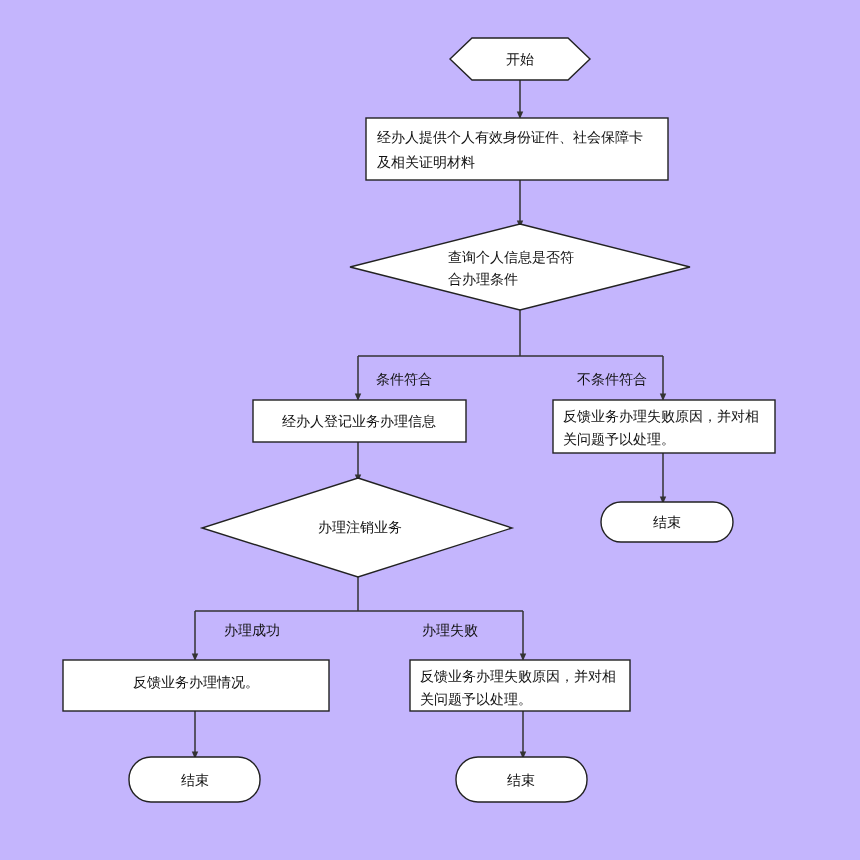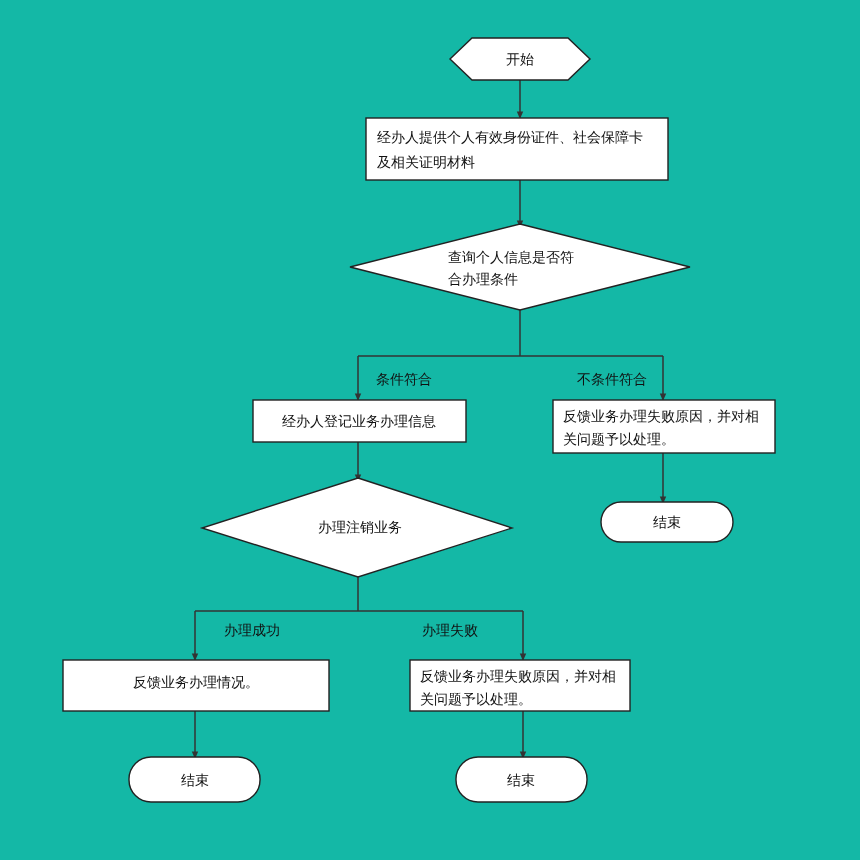--- a/index.html
+++ b/index.html
@@ -10,21 +10,21 @@
   body {
     width: 860px;
     height: 860px;
     font-family: "DejaVu Sans", "Liberation Sans", sans-serif;
     overflow: hidden;
   }
   #flowchart-root {
     position: relative;
     width: 860px;
     height: 860px;
-    background: #14b8a6;
+    background: #c4b5fd;
   }
   svg#flow-svg {
     position: absolute;
     top: 0;
     left: 0;
     width: 860px;
     height: 860px;
     display: block;
   }
   .shape-outline {

